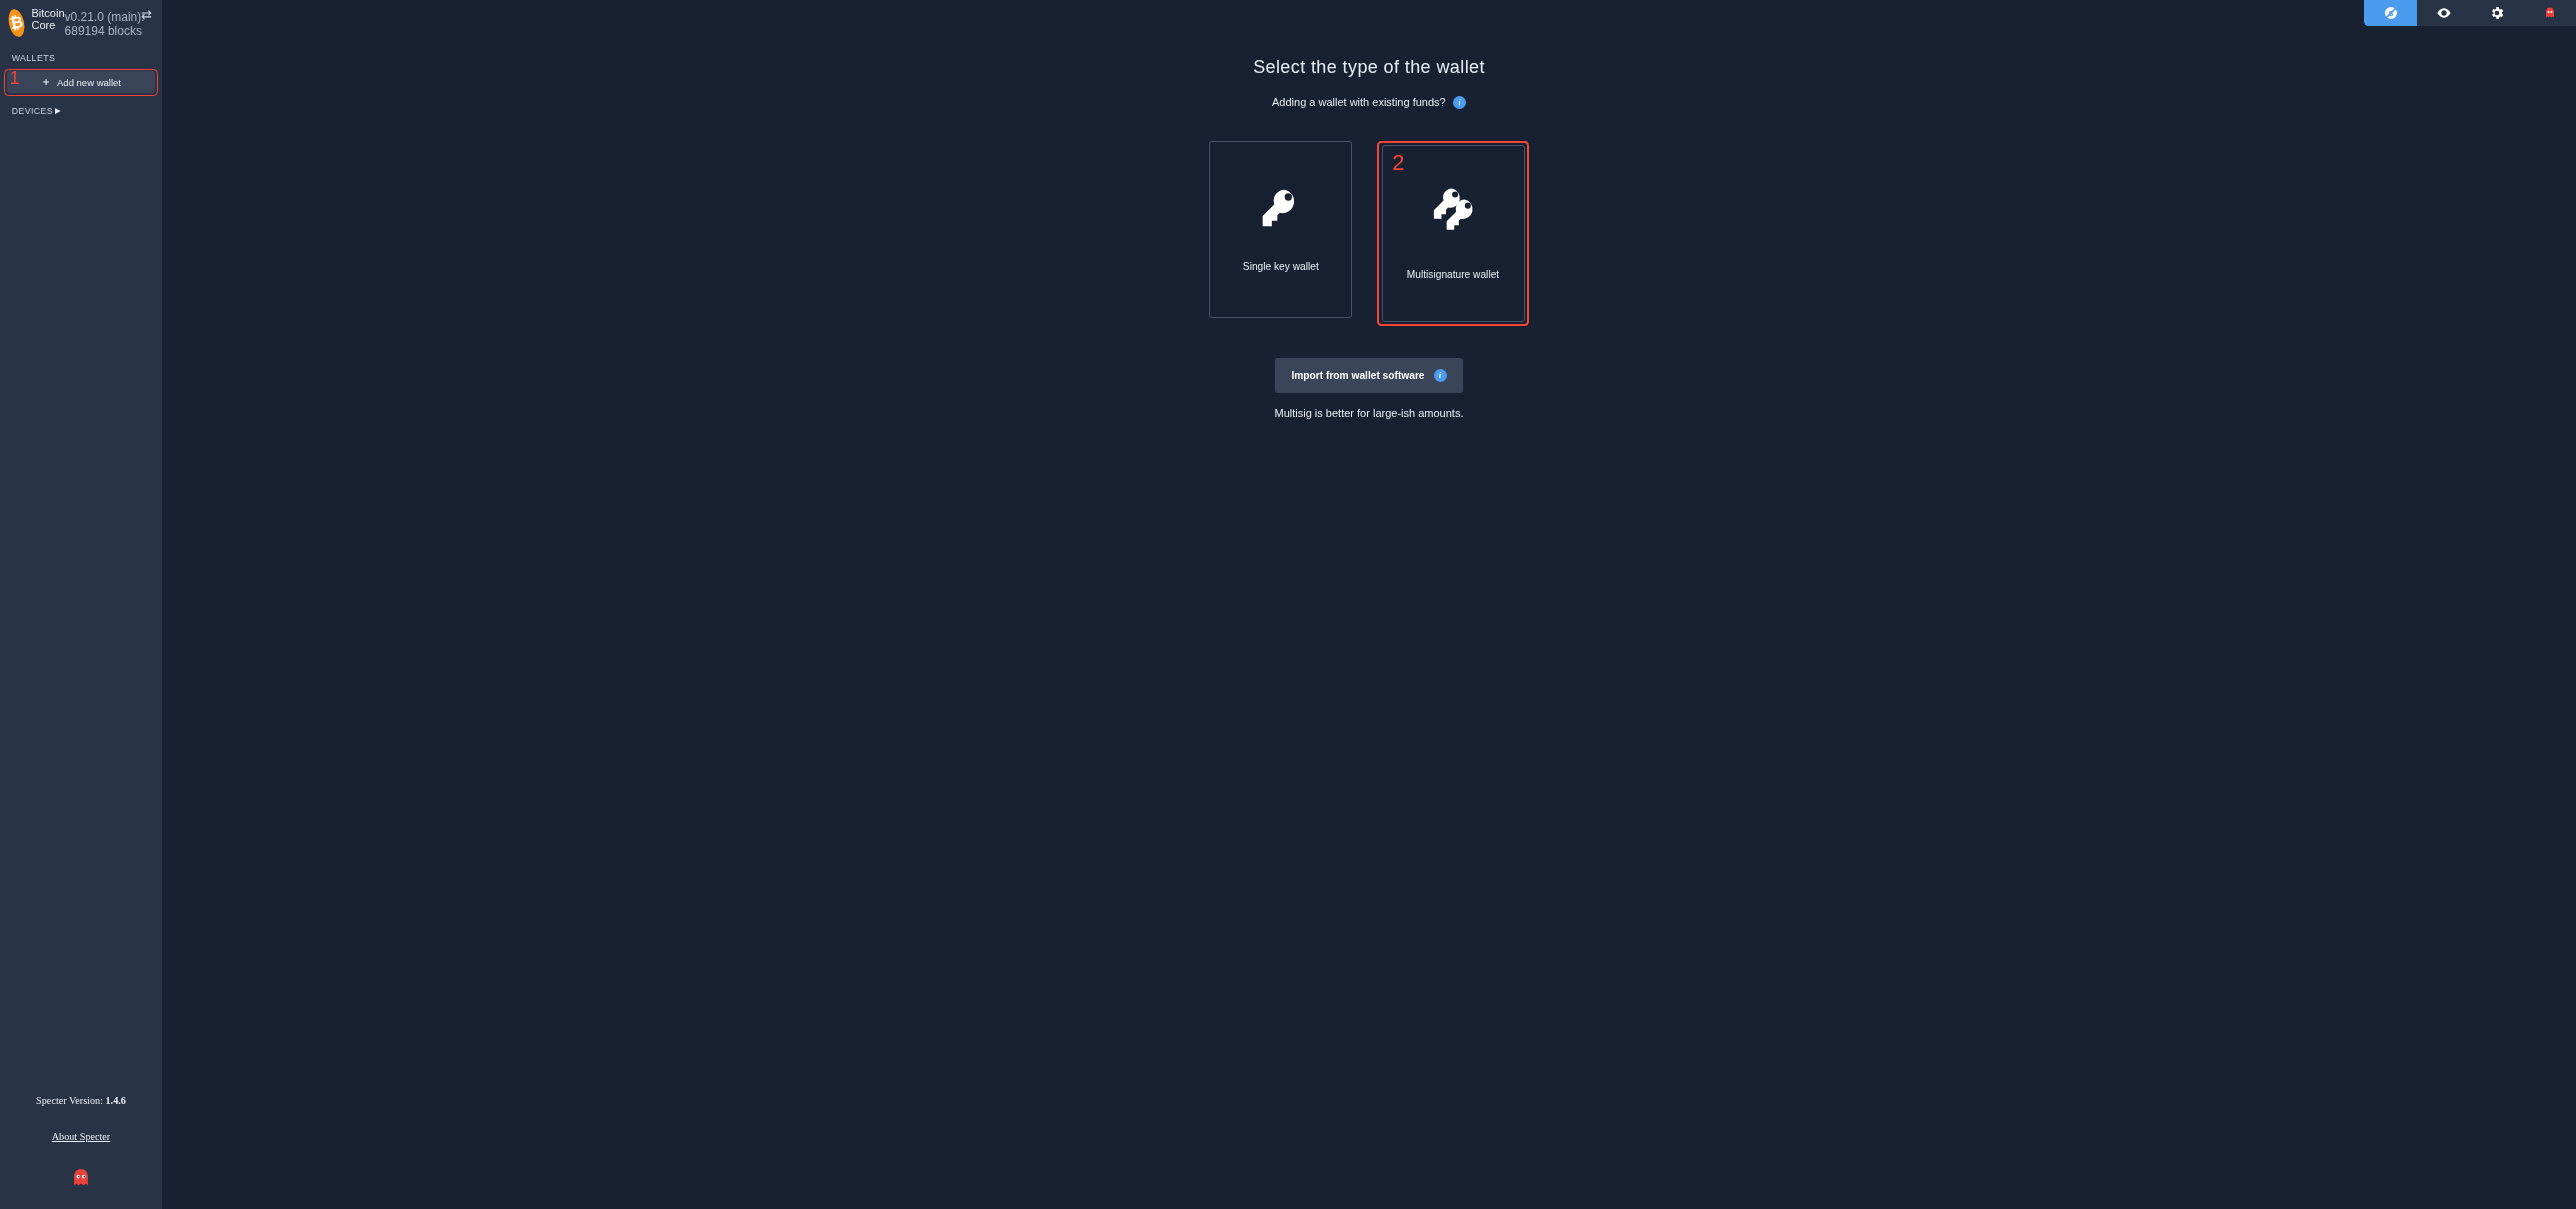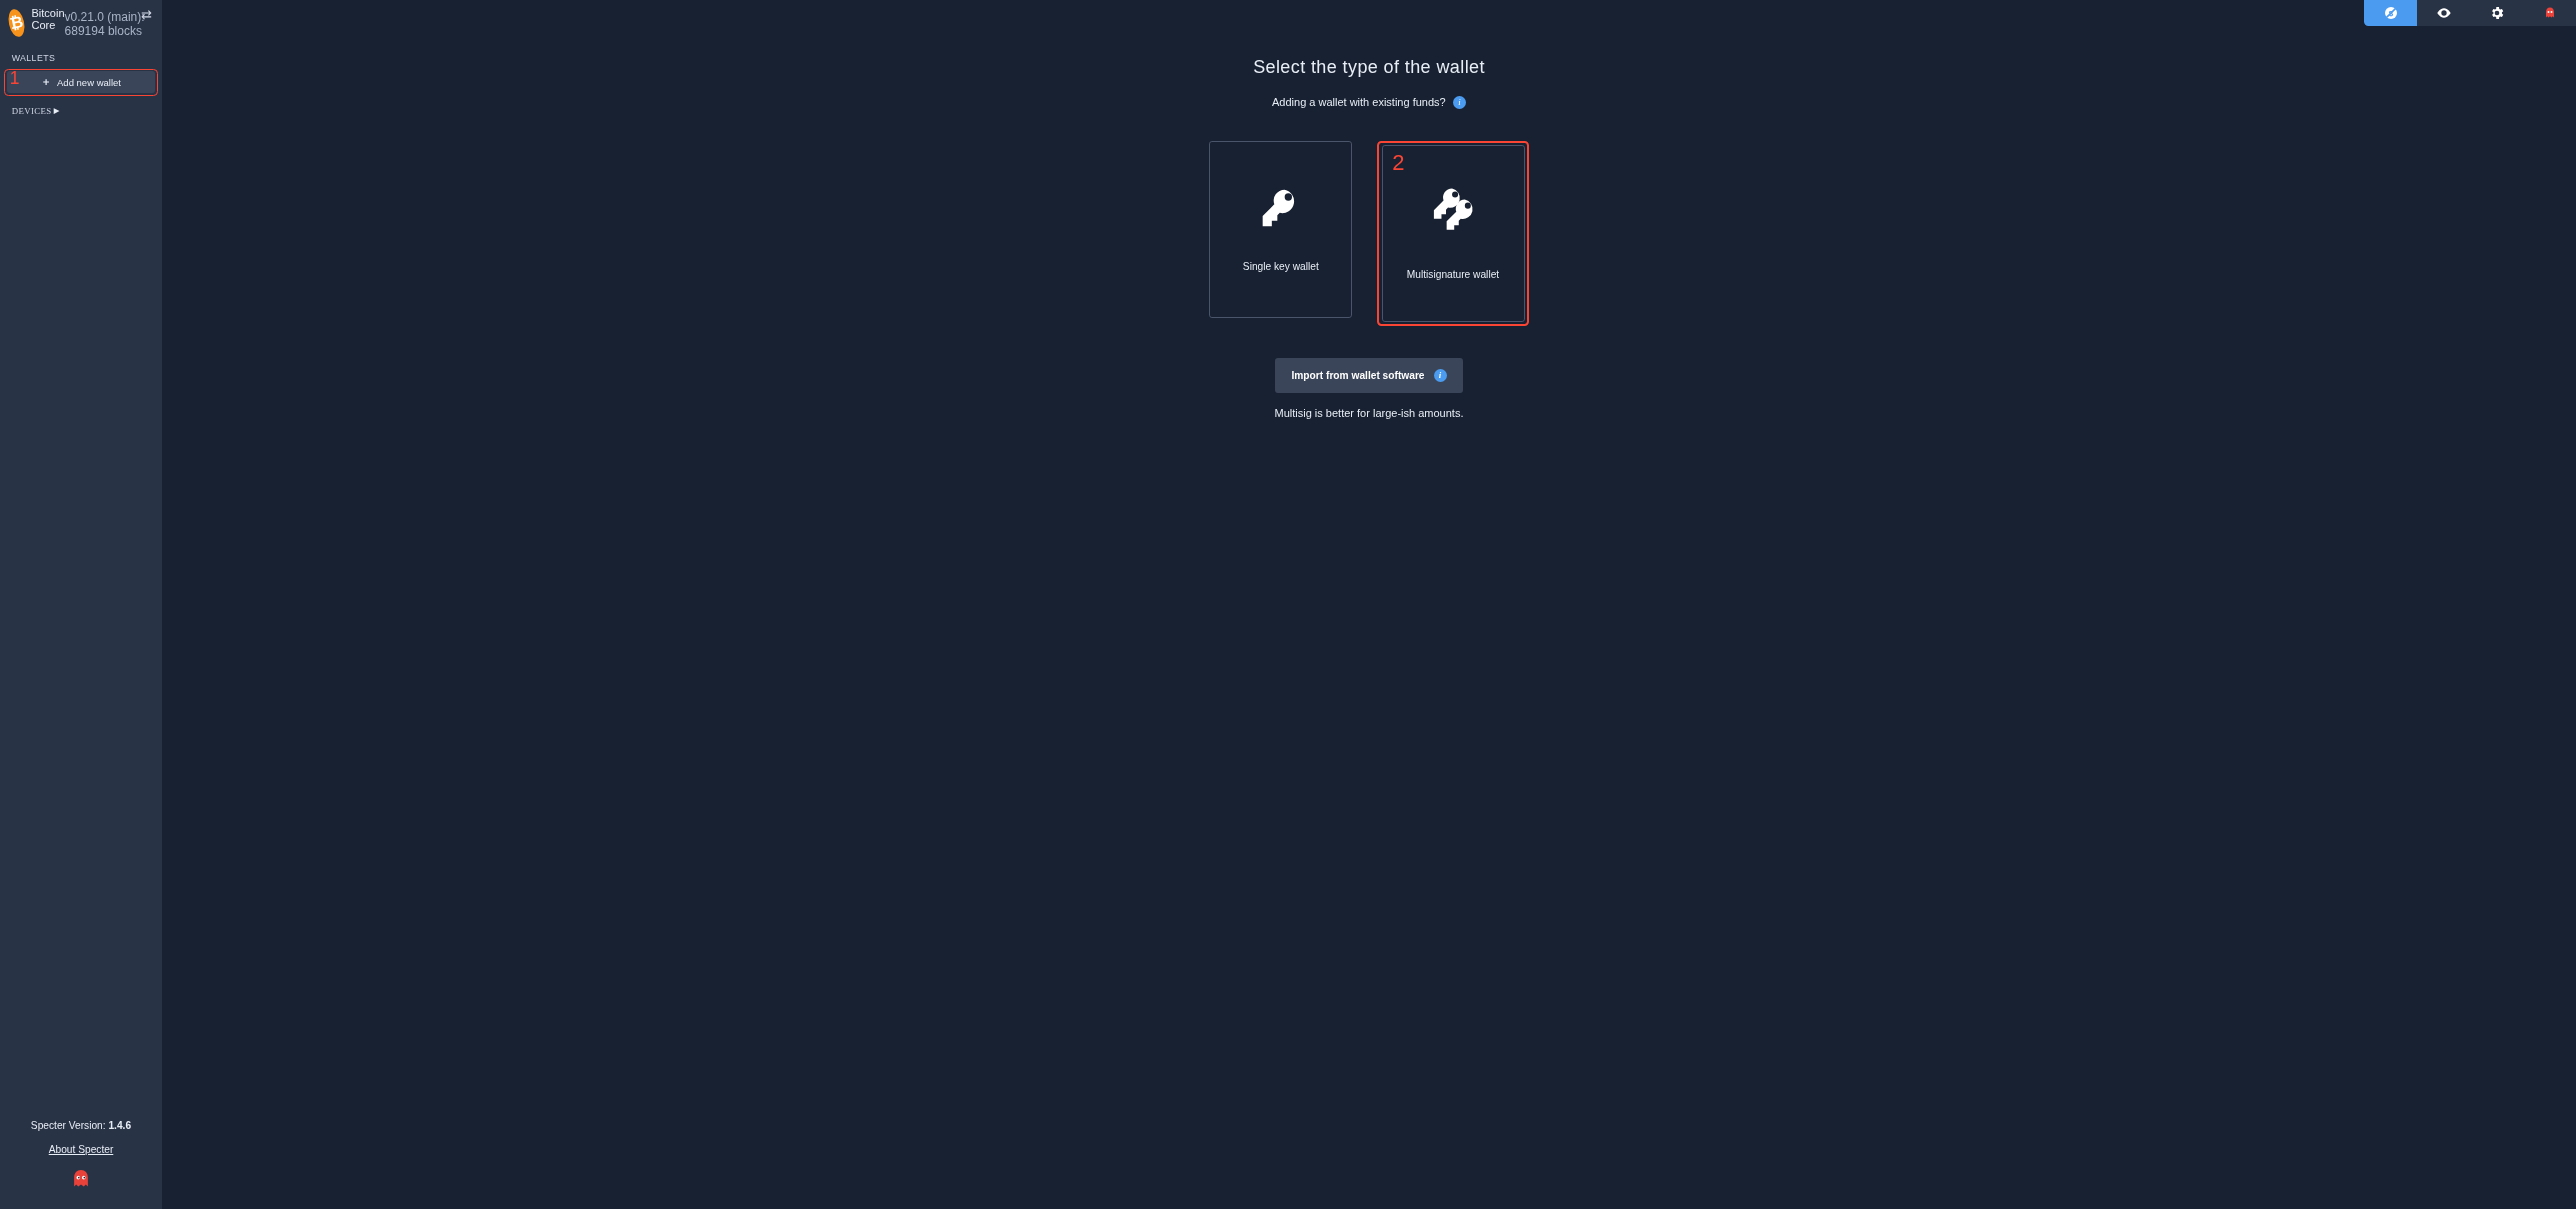--- a/index.html
+++ b/index.html
@@ -70,28 +70,27 @@
     gap: 5.8px; cursor: pointer;
     font-size: 9.5px; color: #e8eef6;
   }
   .plus-icon { font-size: 10.2px; font-weight: 700; }
 
   .devices-row {
     display: flex; align-items: center; gap: 2px;
     padding: 10.2px 11.7px 5.8px 11.7px;
     font-size: 8.8px; color: #cfd7e4; letter-spacing: 0.4px;
     cursor: pointer;
-    font-family: Liberation Serif, serif;
   }
   .tri-icon { font-size: 7.3px; color: #e8eef6; }
 
   .sb-bottom {
     margin-top: auto;
     padding: 7.3px 0 17.5px 0;
-    display: flex; flex-direction: column; align-items: center; gap: 13px;
+    display: flex; flex-direction: column; align-items: center; gap: 25px; font-family: Liberation Serif, serif;
   }
   .version-line { font-size: 10.2px; color: #e8eef6; }
   .version-line .vnum { font-weight: 600; }
   .about-link { font-size: 10.2px; color: #e8eef6; text-decoration: underline; cursor: pointer; }
 
   
   .main { flex: 1; position: relative; display: flex; flex-direction: column; }
   .topbar {
     height: 26px;
     display: flex; justify-content: flex-end;

